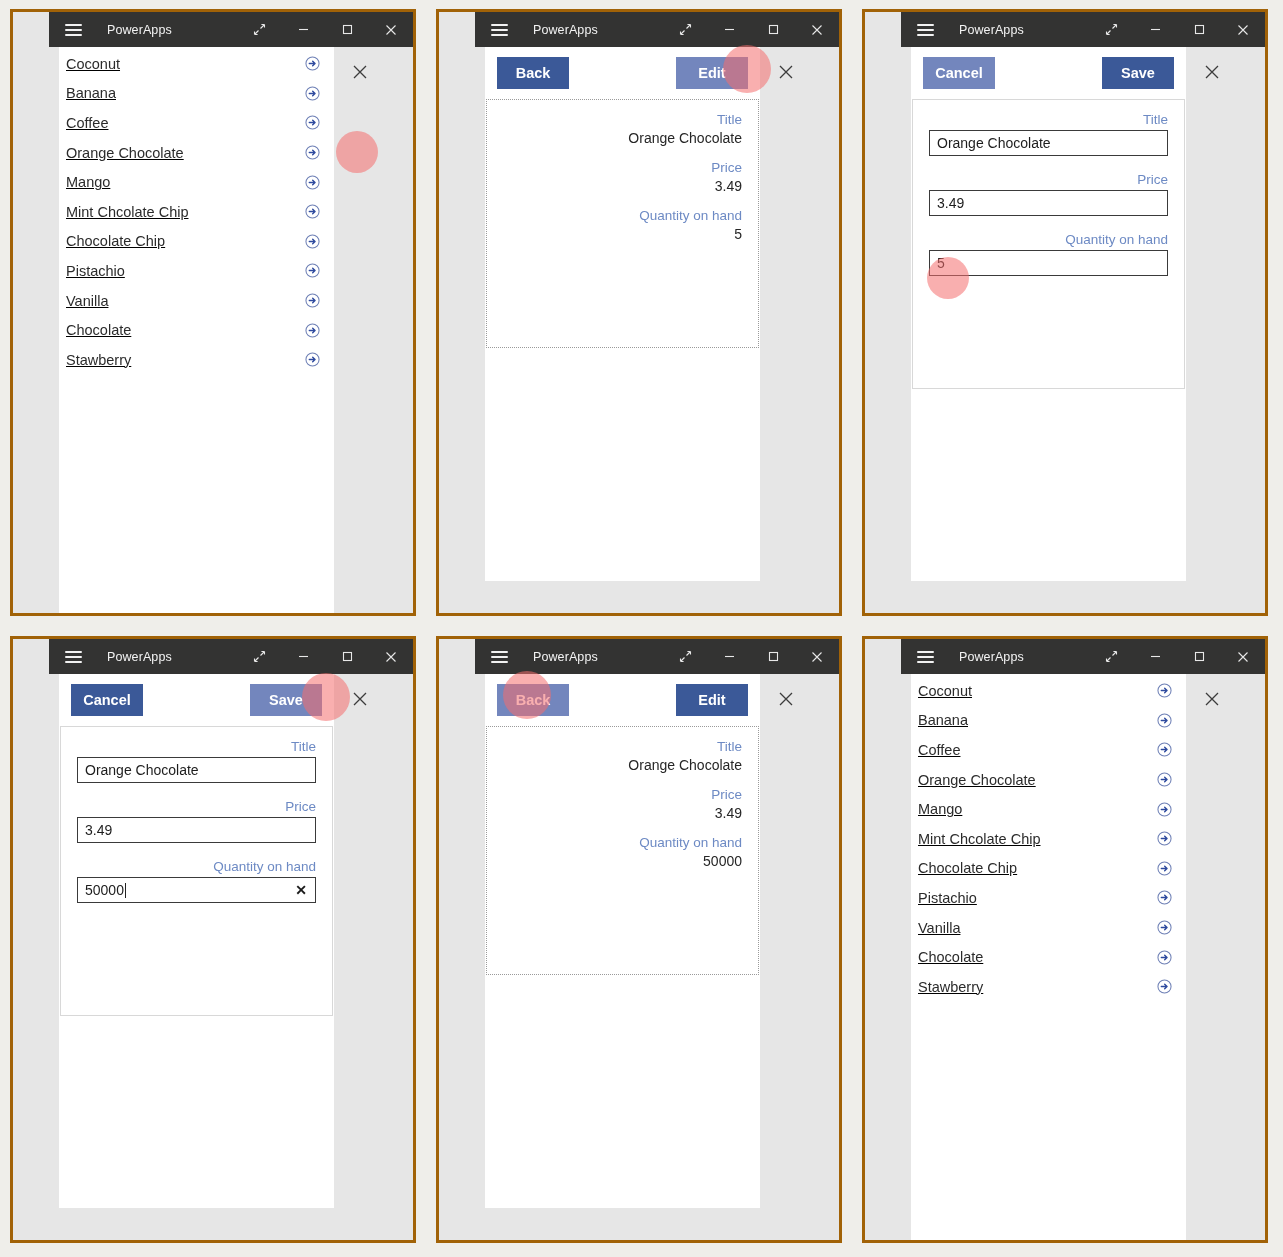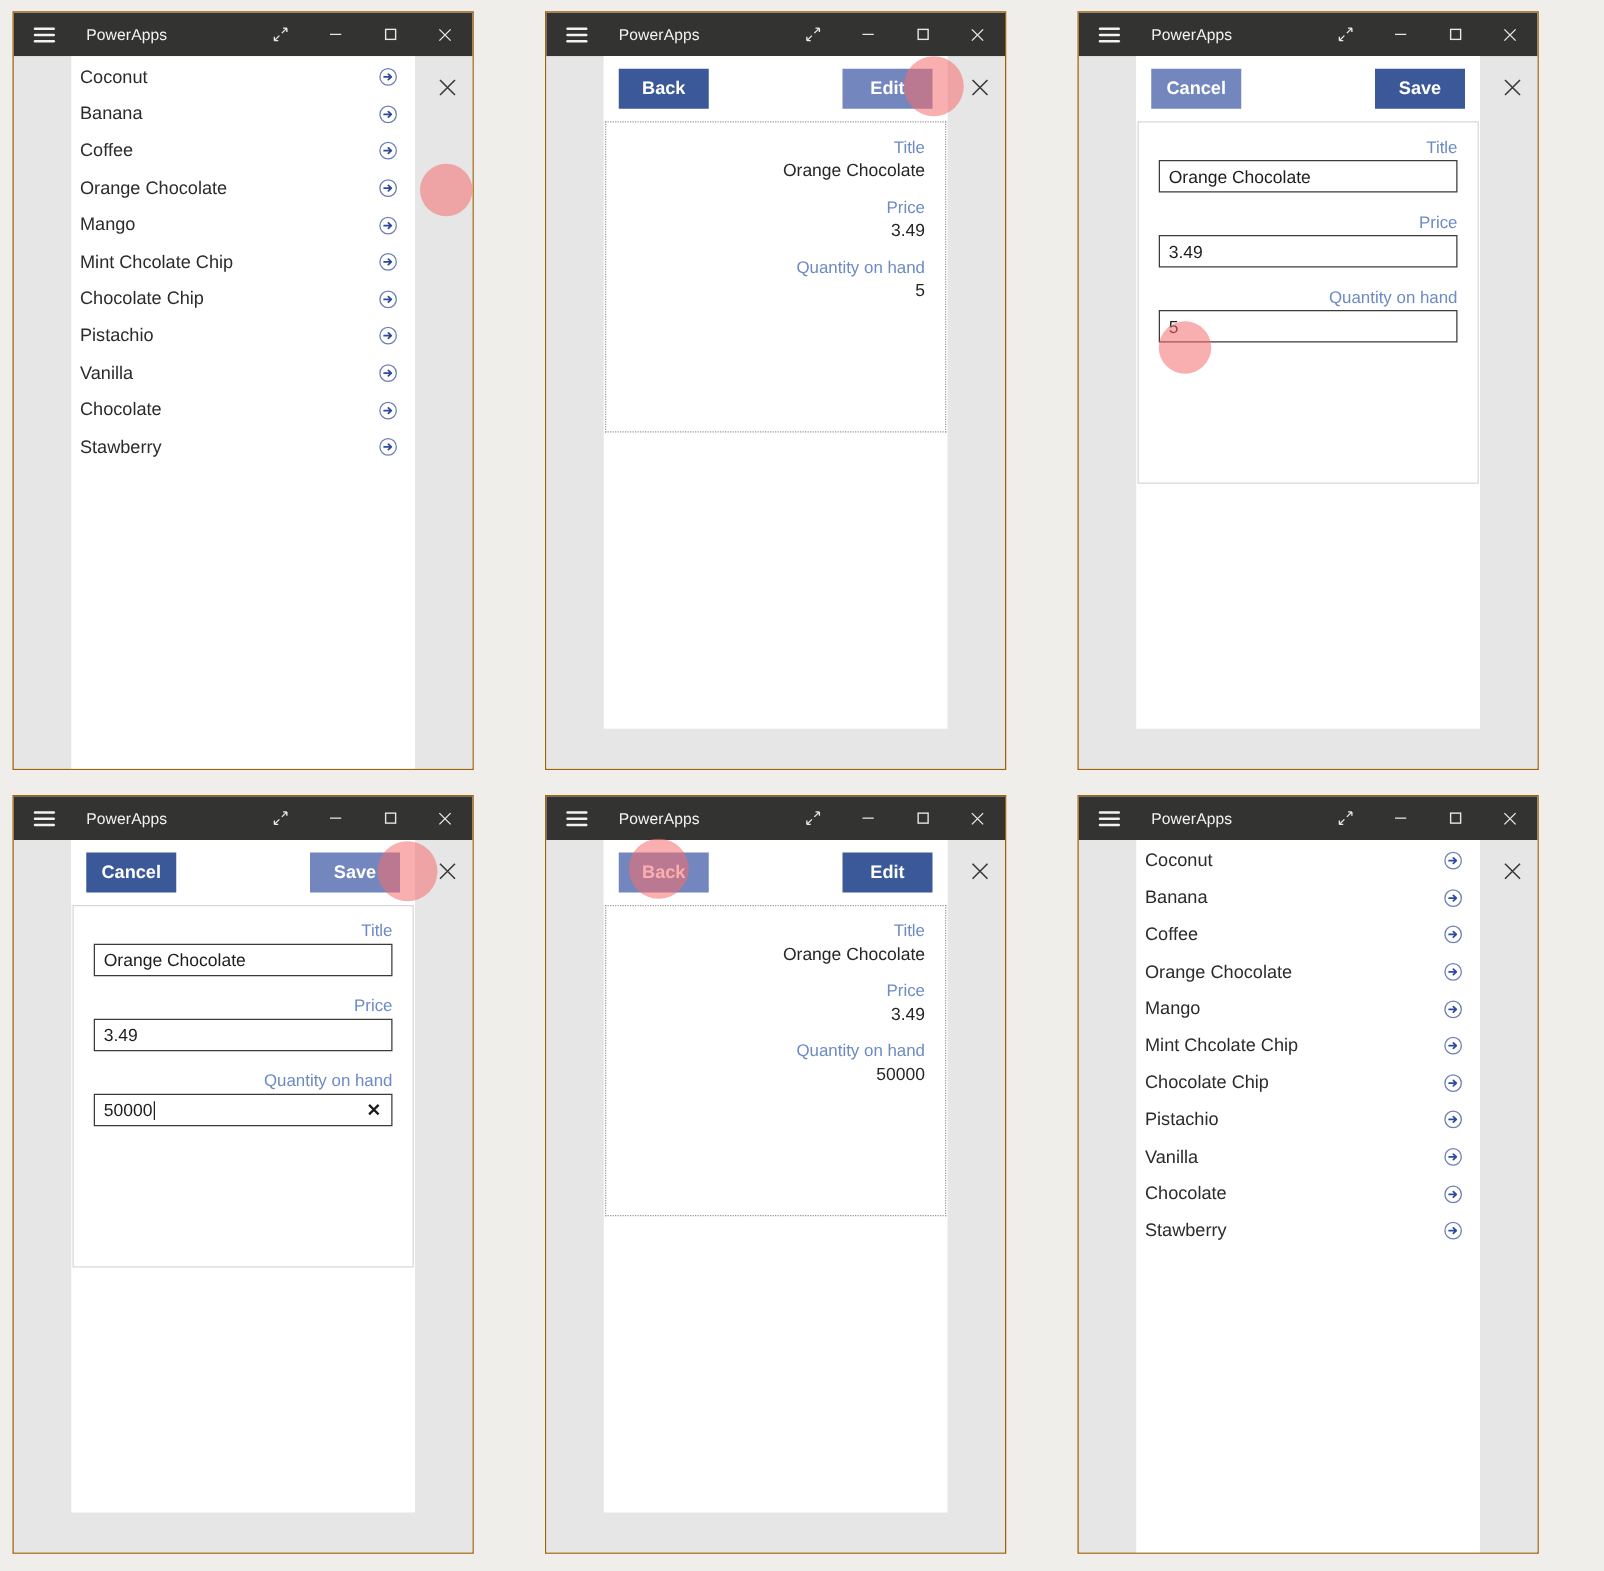--- a/index.html
+++ b/index.html
@@ -15,25 +15,26 @@
   }
 
   
   #grid {
     position: absolute;
     left: 0; top: 0;
     width: 1283px; height: 1257px;
   }
   .win {
     position: absolute;
-    width: 369px;
+    width: 406px;
     height: 607px;
     background: #e6e6e6;
-    border: 1px solid #a16207;
+    border: 3px solid #a16207;
     overflow: hidden;
+    padding-left: 36px;
   }
   .win.r0 { top: 9px; }
   .win.r1 { top: 636px; }
   .win.c0 { left: 10px; }
   .win.c1 { left: 436px; }
   .win.c2 { left: 862px; }
 
   
   .titlebar {
     height: 35px;
@@ -84,21 +85,21 @@
   .appcanvas.short { bottom: 32px; }
   .sidecloseX {
     position: absolute;
     left: 333px; top: 11px;
     width: 27px; height: 27px;
     display: flex; align-items: center; justify-content: center;
     color: #3a3a3a;
   }
 
   
-  .list { padding-top: 2px; }
+  .list { padding-top: 2px; text-decoration: underline; }
   .row {
     height: 29.6px;
     display: flex;
     align-items: center;
     padding: 0 14px 0 7px;
     position: relative;
   }
   .row-label {
     font-size: 14.5px;
     color: #2b2b2b;

